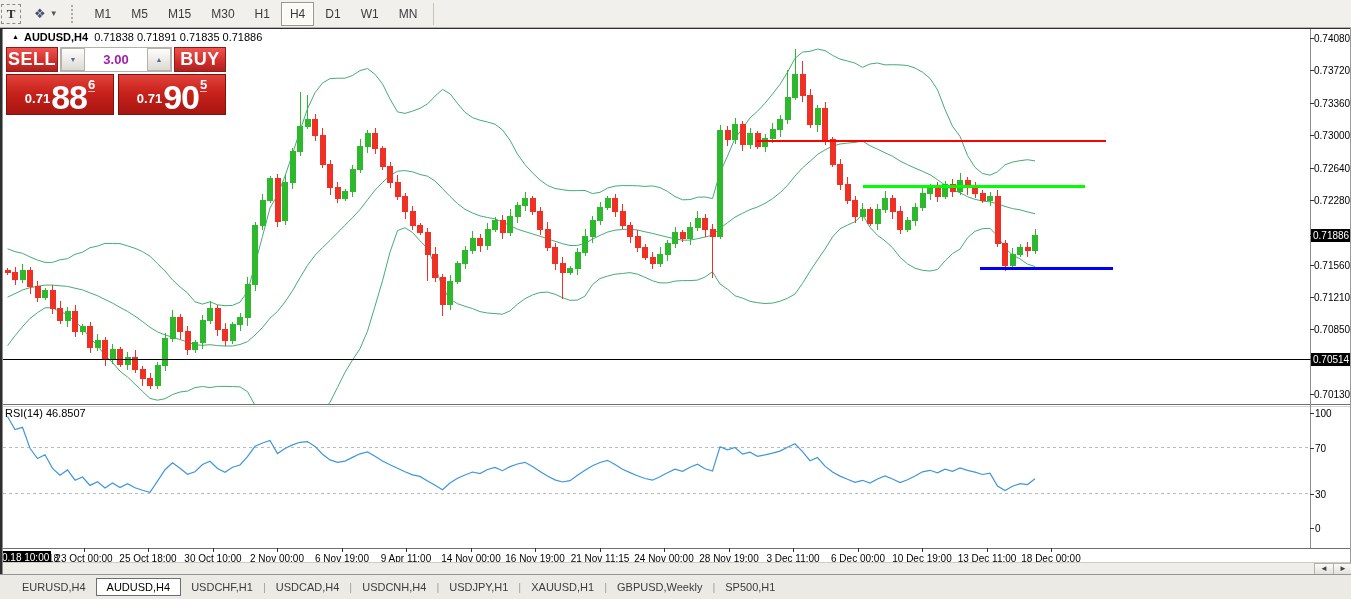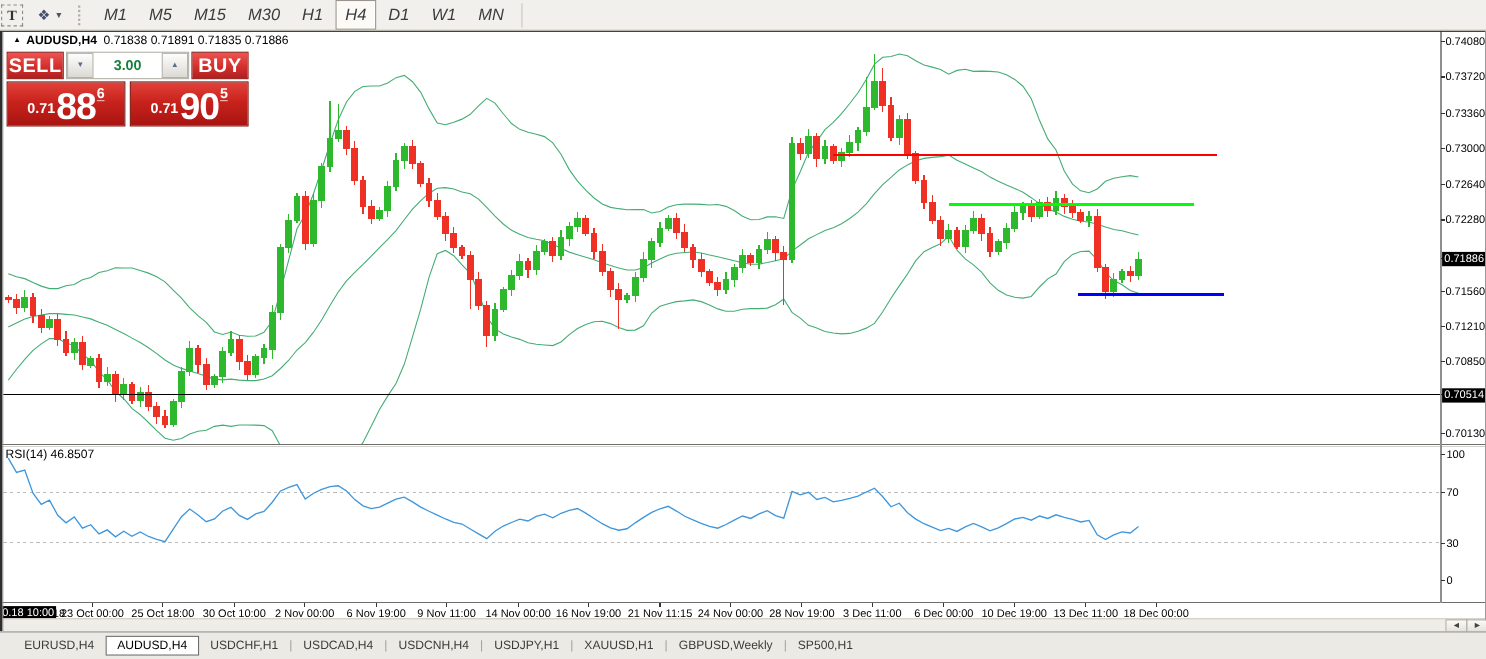--- a/index.html
+++ b/index.html
@@ -8,21 +8,21 @@
   
   .toolbar{position:absolute;left:0;top:0;width:1351px;height:27px;background:#f2f0ec;
            border-bottom:1px solid #b6b2a8;display:flex;align-items:center;z-index:6;}
   .tool-t{width:18px;height:18px;margin-left:1px;border:1px dashed #8a8a8a;display:flex;align-items:center;
           justify-content:center;font-family:"Liberation Serif",serif;font-weight:bold;font-size:13px;color:#333;}
   .tool-ind{display:flex;align-items:center;margin-left:10px;padding:2px 3px;color:#45506e;}
   .tool-ind i{font-style:normal;font-size:13px;line-height:13px;}
   .tool-ind b{font-size:8px;color:#555;margin-left:4px;}
   .grip{width:4px;height:18px;margin:0 8px 0 10px;border-left:2px dotted #b0aca2;}
   .tf-group{display:flex;align-items:center;height:27px;}
-  .tf{font-size:15px;color:#3c3c3c;padding:4px 8px;margin:0 1px;border:1px solid transparent;cursor:default;font-style:italic;}
+  .tf{font-size:12px;color:#3c3c3c;padding:4px 8px;margin:0 1px;border:1px solid transparent;cursor:default;}
   .tf.active{background:#fbfaf7;border:1px solid #9a968c;box-shadow:inset 0 0 0 1px #fff;}
   .tf-end-sep{width:1px;height:22px;background:#c9c5bb;margin-left:6px;}
   
   .win-top{position:absolute;left:0;top:27px;width:1351px;height:2px;background:#2e2e2e;z-index:5;}
   .win-left{position:absolute;left:0;top:27px;width:2px;height:547px;background:#2e2e2e;z-index:5;}
   .pane-left{position:absolute;left:2px;top:29px;width:1px;height:545px;background:#8e8e8e;z-index:5;}
   .win-right{position:absolute;right:0;top:27px;width:1px;height:547px;background:#9a9a9a;z-index:5;}
   
   svg.chart{position:absolute;left:0;top:0;z-index:1;}
   
@@ -31,21 +31,21 @@
   .chart-title b{font-weight:bold;margin-right:6px;}
   
   .ocp{position:absolute;left:6px;top:47px;width:220px;z-index:5;font-weight:bold;}
   .ocp-row{display:flex;height:25px;}
   .btn-trade{flex:0 0 50px;background:linear-gradient(180deg,#ef5350,#d3302c 55%,#b02020);
              border:1px solid #8e1a14;color:#fff;font-size:18px;display:flex;align-items:center;
              justify-content:center;letter-spacing:.5px;}
   .spin{flex:1;display:flex;border:1px solid #b5b2aa;background:#fff;margin:0 2px;}
   .spin-btn{width:22px;background:linear-gradient(180deg,#fdfdfd,#dcdad4);border:1px solid #b5b2aa;
             display:flex;align-items:center;justify-content:center;font-size:7px;color:#5a6b8c;}
-  .spin-val{flex:1;display:flex;align-items:center;justify-content:center;font-size:13px;color:#15803d;}
+  .spin-val{flex:1;display:flex;align-items:center;justify-content:center;font-size:13px;color:#a21caf;}
   .ocp-prices{display:flex;margin-top:2px;}
   .price-box{flex:1;height:37px;background:linear-gradient(180deg,#e2423b,#c8221c 45%,#a81511);
              border:1px solid #7e120d;color:#fff;display:flex;align-items:flex-end;justify-content:center;
              padding-bottom:2px;}
   .price-box + .price-box{margin-left:4px;}
   .p-small{font-size:13px;line-height:26px;}
   .p-big{font-size:34px;line-height:30px;letter-spacing:-1px;margin:0 1px;}
   .p-sup{font-size:13px;line-height:13px;align-self:flex-start;margin-top:3px;border-bottom:1px solid rgba(255,255,255,.7);}
   
   .pr-label{position:absolute;left:1314px;width:16px;font-size:10px;color:#000;z-index:4;}
@@ -481,21 +481,21 @@
       <div class="rsi-lbl" style="top: 443px;">70</div>
       <div class="rsi-lbl" style="top: 489px;">30</div>
       <div class="rsi-lbl" style="top: 523px;">0</div>
     </div>
   <div id="timeAxis">
       <div class="t-label" style="left: 84px;">23 Oct 00:00</div>
       <div class="t-label" style="left: 148px;">25 Oct 18:00</div>
       <div class="t-label" style="left: 213px;">30 Oct 10:00</div>
       <div class="t-label" style="left: 277px;">2 Nov 00:00</div>
       <div class="t-label" style="left: 342px;">6 Nov 19:00</div>
-      <div class="t-label" style="left: 406px;">9 Nov 11:00</div>
+      <div class="t-label" style="left: 406px;">9 Apr 11:00</div>
       <div class="t-label" style="left: 471px;">14 Nov 00:00</div>
       <div class="t-label" style="left: 535px;">16 Nov 19:00</div>
       <div class="t-label" style="left: 600px;">21 Nov 11:15</div>
       <div class="t-label" style="left: 664px;">24 Nov 00:00</div>
       <div class="t-label" style="left: 729px;">28 Nov 19:00</div>
       <div class="t-label" style="left: 793px;">3 Dec 11:00</div>
       <div class="t-label" style="left: 858px;">6 Dec 00:00</div>
       <div class="t-label" style="left: 922px;">10 Dec 19:00</div>
       <div class="t-label" style="left: 987px;">13 Dec 11:00</div>
       <div class="t-label" style="left: 1051px;">18 Dec 00:00</div>

